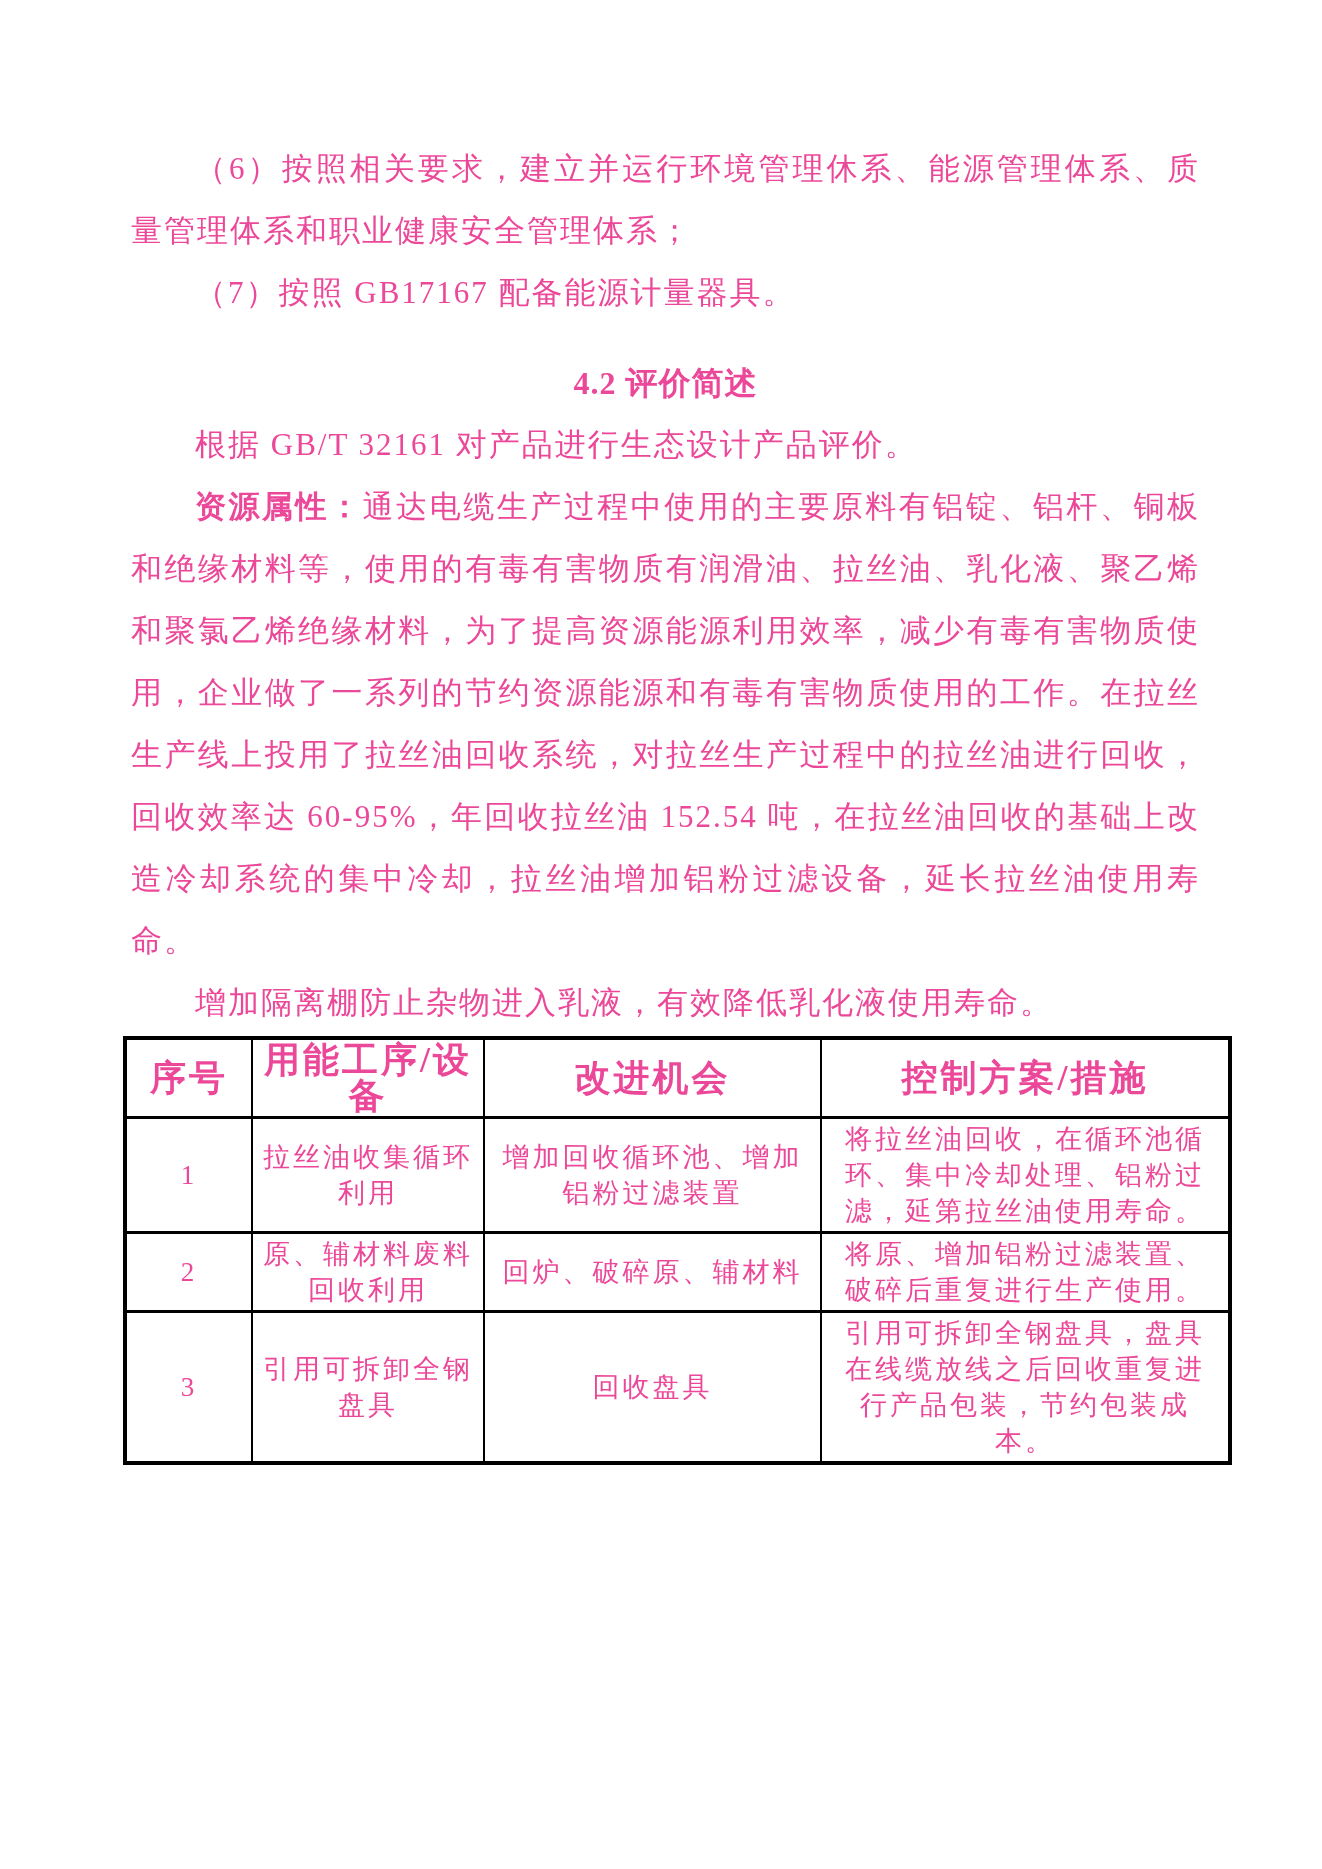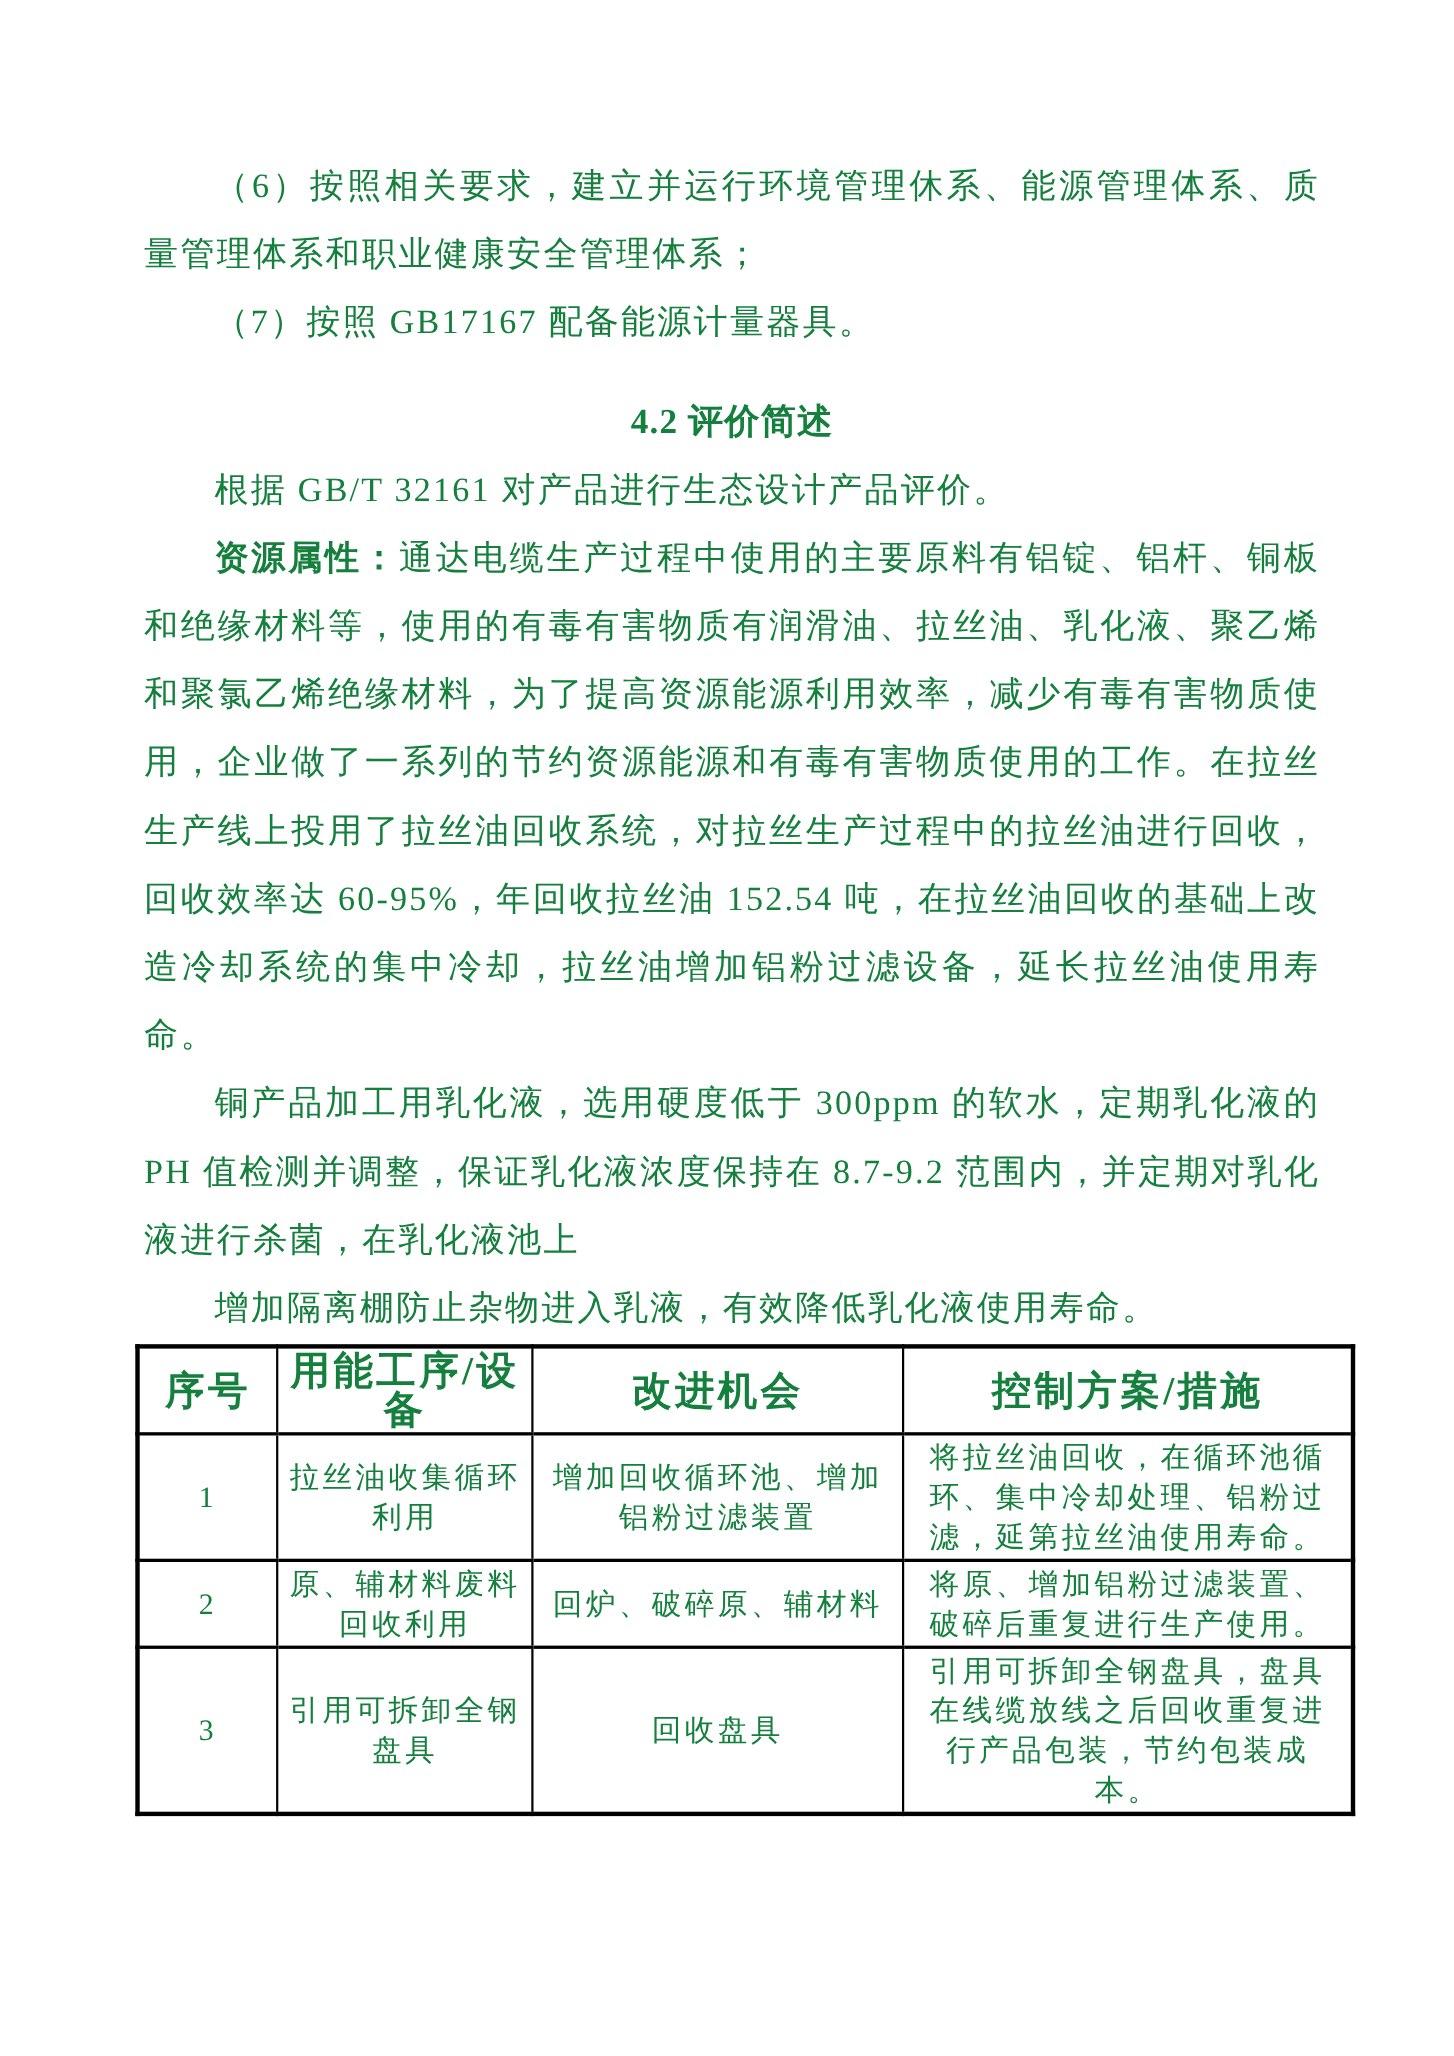--- a/index.html
+++ b/index.html
@@ -7,21 +7,21 @@
     padding: 0;
     background: #ffffff;
   }
   .page {
     position: relative;
     width: 1322px;
     height: 1869px;
     background: #ffffff;
     box-sizing: border-box;
     padding: 138px 122px 0 131px;
-    color: #15803d;
+    color: #ec4899;
     font-family: "Liberation Serif", "DejaVu Serif", serif;
     overflow: hidden;
   }
   .body-text p {
     margin: 0;
     font-size: 31px;
     letter-spacing: 2px;
     line-height: 62px;
     text-align: justify;
   }
@@ -80,21 +80,20 @@
     <p class="indent">（6）按照相关要求，建立并运行环境管理休系、能源管理体系、质量管理体系和职业健康安全管理体系；</p>
 
     <p class="indent">（7）按照 GB17167 配备能源计量器具。</p>
 
     <h2 class="section-heading">4.2 评价简述</h2>
 
     <p class="indent">根据 GB/T 32161 对产品进行生态设计产品评价。</p>
 
     <p class="indent"><span class="b">资源属性：</span><span>通达电缆生产过程中使用的主要原料有铝锭、铝杆、铜板和绝缘材料等，使用的有毒有害物质有润滑油、拉丝油、乳化液、聚乙烯和聚氯乙烯绝缘材料，为了提高资源能源利用效率，减少有毒有害物质使用，企业做了一系列的节约资源能源和有毒有害物质使用的工作。在拉丝生产线上投用了拉丝油回收系统，对拉丝生产过程中的拉丝油进行回收，回收效率达 60-95%，年回收拉丝油 152.54 吨，在拉丝油回收的基础上改造冷却系统的集中冷却，拉丝油增加铝粉过滤设备，延长拉丝油使用寿命。</span></p>
 
-    <p class="indent">铜产品加工用乳化液，选用硬度低于 300ppm 的软水，定期乳化液的PH 值检测并调整，保证乳化液浓度保持在 8.7-9.2 范围内，并定期对乳化液进行杀菌，在乳化液池上</p>
 
     <p class="indent">增加隔离棚防止杂物进入乳液，有效降低乳化液使用寿命。</p>
 
 
 
     <table class="eval-table">
       <colgroup>
         <col class="col-no">
           <col class="col-dev">
           <col class="col-opp">

